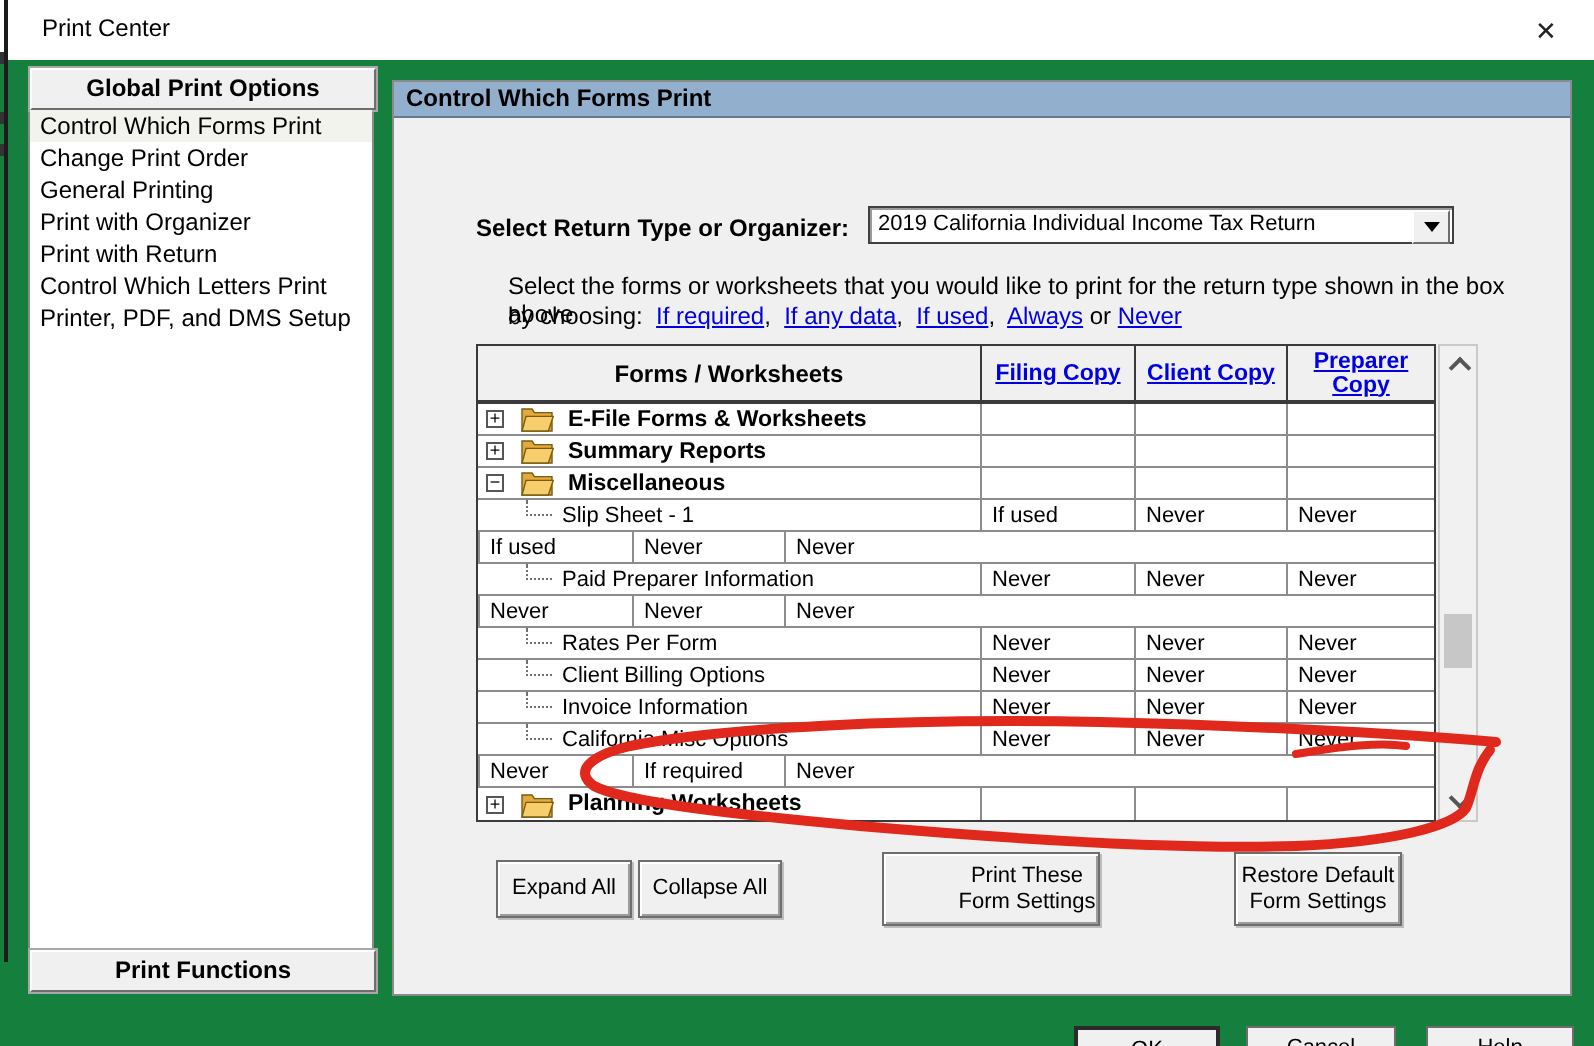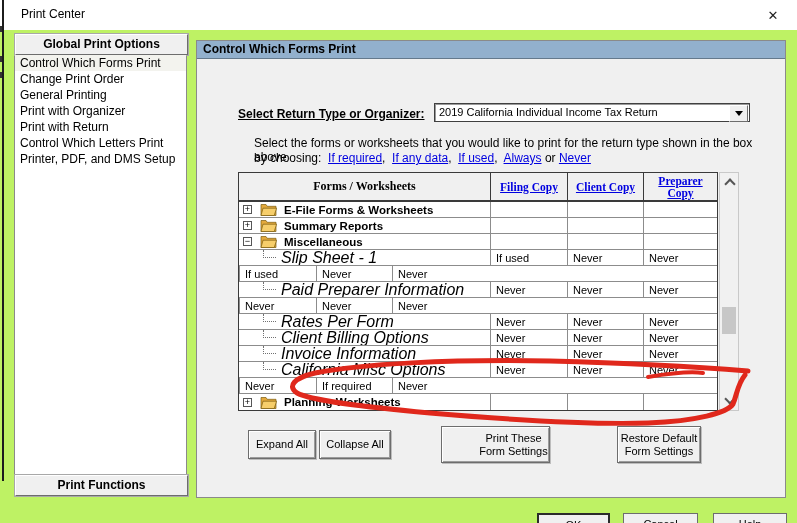--- a/index.html
+++ b/index.html
@@ -1,18 +1,18 @@
 <!DOCTYPE html>
 <html><head>
 <meta charset="utf-8">
 <style>
   html,body{margin:0;padding:0;background:#d8d8d8;}
   .screen{
     position:relative;width:797px;height:523px;overflow:hidden;
-    background:#bef264;font-family:"Liberation Sans",sans-serif;color:#000;
+    background:#15803d;font-family:"Liberation Sans",sans-serif;color:#000;
     -webkit-font-smoothing:none;
   }
   
   .titlebar{position:absolute;left:0;top:0;width:797px;height:30px;background:#fff;}
   .title{position:absolute;left:21px;top:7px;font-size:12px;}
   .close-btn{position:absolute;left:760px;top:4px;width:26px;height:22px;
     display:flex;align-items:center;justify-content:center;font-size:13px;color:#222;cursor:pointer;}
   
   .backdrop-line{position:absolute;left:2px;top:0;width:2px;height:481px;background:#1c1c1c;}
   .backdrop-frag{position:absolute;left:0;width:2px;height:6px;background:#333;}
@@ -28,51 +28,51 @@
   .sidebar .panel-btn.bottom{top:auto;bottom:0;}
   .side-list{position:absolute;left:0;top:21px;width:171px;}
   .side-item{font-size:12px;height:16px;line-height:16px;padding-left:5px;cursor:pointer;white-space:nowrap;}
   .side-item.sel{background:#f3f3ee;}
   
   .groupbox{position:absolute;left:196px;top:40px;width:590px;height:458px;
     border:1px solid #8a8a8a;box-sizing:border-box;background:#f0f0f0;}
   .band{position:absolute;left:0;top:0;width:100%;height:18px;background:#92b0cd;
     border-bottom:1px solid #64798c;box-sizing:border-box;
     font-weight:bold;font-size:12px;line-height:17px;padding-left:6px;}
-  .sel-label{position:absolute;left:41px;top:66px;font-weight:bold;font-size:12px;text-decoration:underline;}
-  .dropdown{position:absolute;left:237px;top:62px;width:316px;height:19px;background:#fff;
+  .sel-label{position:absolute;left:41px;top:66px;font-weight:bold;font-size:12px;}
+  .dropdown{position:absolute;left:237px;top:62px;width:293px;height:19px;background:#fff;
     border:1px solid #404040;box-shadow:inset 1px 1px 0 #9a9a9a;box-sizing:border-box;cursor:pointer;}
   .dropdown-text{position:absolute;left:4px;top:2px;font-size:11px;white-space:nowrap;}
   .dropdown-arrow-btn{position:absolute;right:1px;top:1px;width:17px;height:15px;background:#f0f0f0;
     border:1px solid;border-color:#fff #6d6d6d #6d6d6d #fff;display:flex;align-items:center;justify-content:center;cursor:pointer;}
   .tri-down{width:0;height:0;border-left:4px solid transparent;border-right:4px solid transparent;border-top:5px solid #000;}
   .instr{position:absolute;left:57px;font-size:12px;white-space:pre-wrap;}
   .instr.l1{top:95px;}
   .instr.l2{top:110px;}
   .lnk{color:#0000e0;text-decoration:underline;cursor:pointer;}
   
   .ftable{position:absolute;left:41px;top:131px;width:480px;height:239px;
     border:1px solid #3a3a3a;box-sizing:border-box;background:#fff;}
-  .thead{display:flex;height:29px;background:#f0f0f0;border-bottom:2px solid #3a3a3a;box-sizing:border-box;font-family:Liberation Serif, serif;}
+  .thead{display:flex;height:29px;background:#f0f0f0;border-bottom:2px solid #3a3a3a;box-sizing:border-box;}
   .th{display:flex;align-items:center;justify-content:center;text-align:center;box-sizing:border-box;font-weight:bold;}
   .th.c1{width:251px;font-size:12px;}
   .th.cv{border-left:1px solid #3a3a3a;color:#0000e0;text-decoration:underline;font-size:11.5px;line-height:12px;cursor:pointer;}
   .c2{width:77px;} .c3{width:76px;} .c4{width:74px;}
   .row{display:flex;height:16px;border-bottom:1px solid #8c8c8c;box-sizing:border-box;background:#fff;cursor:default;}
   .row:last-child{border-bottom:none;}
   .cell{display:flex;align-items:center;box-sizing:border-box;overflow:hidden;white-space:nowrap;}
   .cell.c1{width:251px;}
   .cell.cv{border-left:1px solid #8c8c8c;font-size:11px;padding-left:5px;}
   .pmbox{width:9px;height:9px;margin-left:4px;border:1px solid #565656;background:#fff;
     font-size:9px;line-height:7px;text-align:center;box-sizing:border-box;cursor:pointer;flex:none;}
   .fold-ic{margin-left:8px;flex:none;display:flex;}
   .flabel{margin-left:7px;font-weight:bold;font-size:11.5px;}
   .tree{margin-left:24px;width:13px;height:8px;border-left:1px dotted #707070;border-bottom:1px dotted #707070;
     align-self:flex-start;box-sizing:border-box;flex:none;}
-  .llabel{margin-left:5px;font-size:16px;font-style:italic;}
+  .llabel{margin-left:5px;font-size:11px;}
   
   .vscroll{position:absolute;left:522px;top:131px;width:20px;height:239px;background:#f1f1f1;
     border:1px solid #c9c9c9;box-sizing:border-box;}
   .chev{position:absolute;left:6px;width:6px;height:6px;cursor:pointer;}
   .chev.up{top:7px;border-left:2px solid #555;border-top:2px solid #555;transform:rotate(45deg);}
   .chev.down{bottom:7px;border-right:2px solid #555;border-bottom:2px solid #555;transform:rotate(45deg);}
   .thumb{position:absolute;left:2px;top:134px;width:14px;height:27px;background:#c7c7c7;cursor:pointer;}
   
   .act-btn{position:absolute;background:#f0f0f0;border:1px solid #6d6d6d;
     box-shadow:inset 1px 1px 0 #ffffff, inset -1px -1px 0 #9c9c9c, 1px 1px 0 #bdbdbd;

